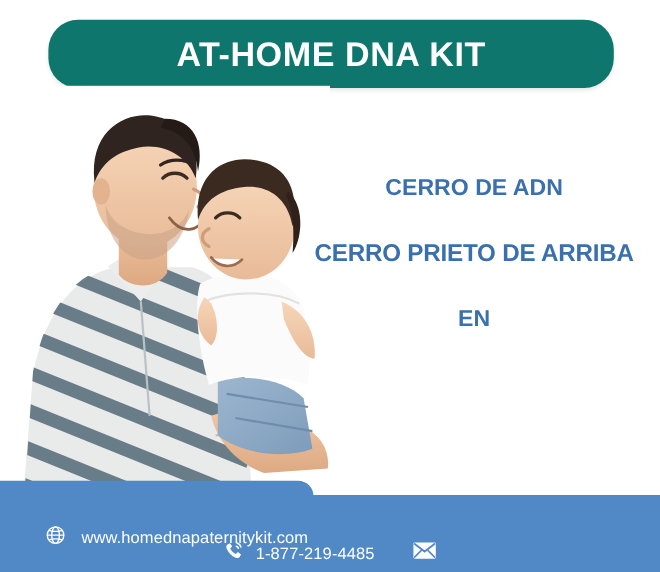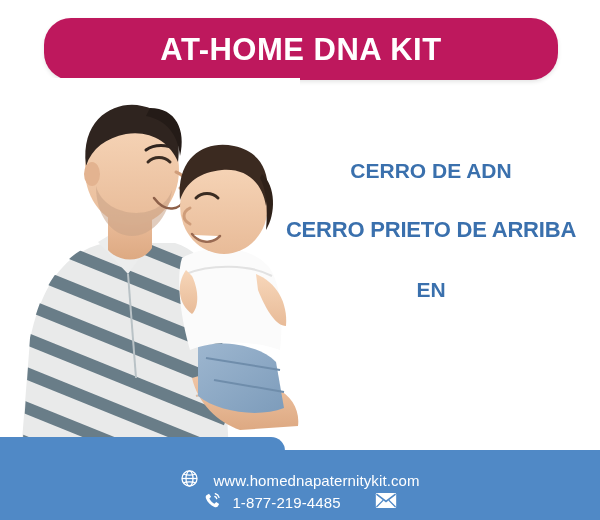--- a/index.html
+++ b/index.html
@@ -21,21 +21,21 @@
     overflow: hidden;
   }
 
   
   #header-banner {
     position: absolute;
     left: 44px;
     top: 18px;
     width: 514px;
     height: 62px;
-    background: #be185d;
+    background: #0f766e;
     border-radius: 27px;
     display: flex;
     align-items: center;
     justify-content: center;
     box-shadow: 0 2px 4px rgba(0,0,0,0.10);
   }
   #header-title {
     color: #ffffff;
     font-size: 31px;
     font-weight: bold;
@@ -106,23 +106,24 @@
     color: #ffffff;
   }
   .footer-row {
     position: absolute;
     display: flex;
     align-items: center;
     white-space: nowrap;
   }
   #row-website {
     left: 0; right: 0;
-    top: 32px;
-    justify-content: center;
+    top: 40px;
+    justify-content: flex-start;
     gap: 14px;
+    padding-left: 41px;
   }
   #row-contact {
     left: 0; right: 0;
     top: 54px;
     justify-content: center;
     gap: 12px;
   }
   .contact-item {
     display: flex;
     align-items: center;

